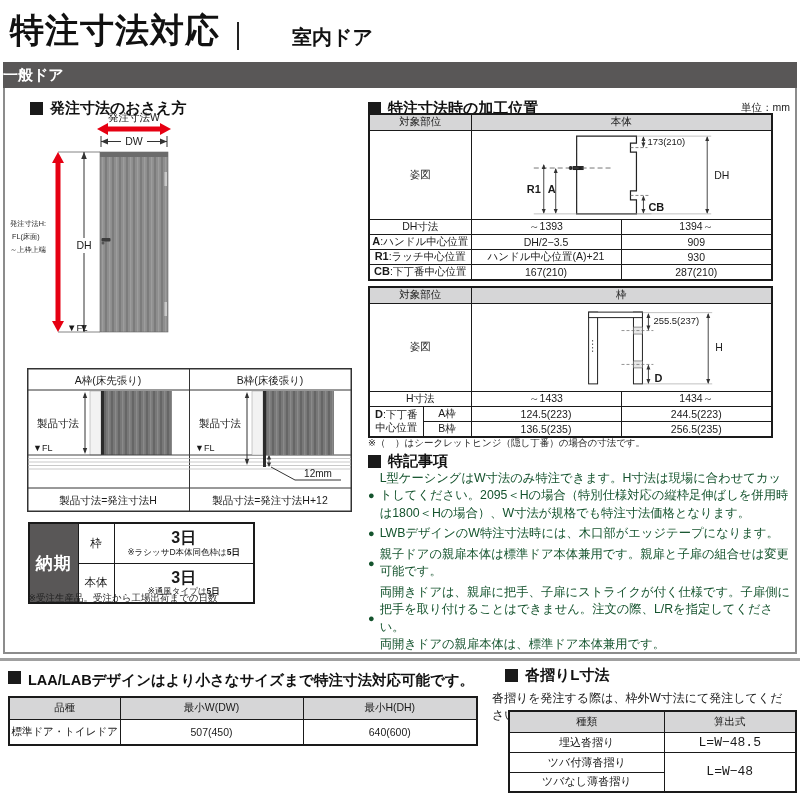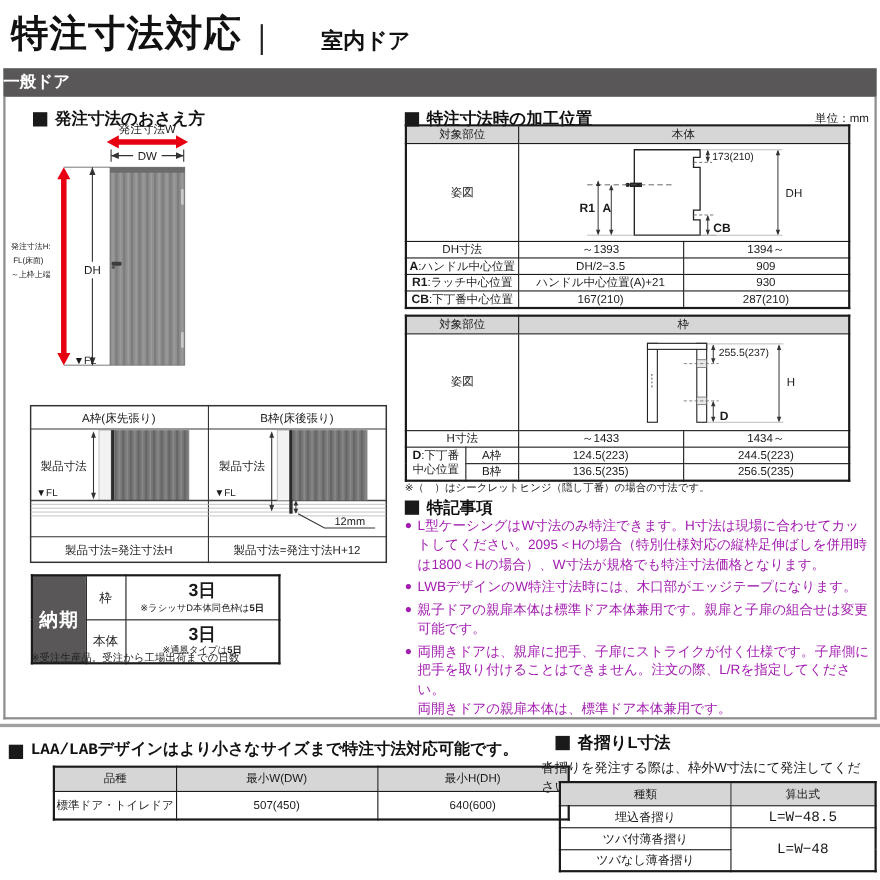--- a/index.html
+++ b/index.html
@@ -35,27 +35,27 @@
   table.delivery{border-collapse:collapse;table-layout:fixed;border:2px solid #1a1a1a;}
   table.delivery td{border:1px solid #1a1a1a;text-align:center;vertical-align:middle;padding:0;}
   td.dark{background:#595757;color:#fff;font-size:17px;font-weight:bold;letter-spacing:1px;}
   td.part{font-size:11.5px;}
   .days{font-size:16px;font-weight:bold;line-height:1.15;}
   .dnote{font-size:8.5px;line-height:1.1;}
   .em{font-weight:bold;}
 
   .small-note{font-size:9.5px;color:#222;}
 
-  .note-item{display:flex;gap:5px;font-size:12.3px;line-height:1.42;color:#a21caf;}
+  .note-item{display:flex;gap:5px;font-size:12.3px;line-height:1.42;color:#14532d;align-items:center;}
   .note-item::before{content:"●";flex:none;font-size:11px;line-height:1.6;}
   .note-item + .note-item{margin-top:3px;}
   .gap-before{margin-top:15px;}
   .preline{white-space:pre-line;}
 
-  .bighead{display:flex;align-items:flex-end;gap:7px;font-size:14.5px;font-weight:bold;color:#111;font-family:Liberation Mono, monospace;}
+  .bighead{display:flex;align-items:flex-start;gap:7px;font-size:14.5px;font-weight:bold;color:#111;}
   .kdesc{font-size:12px;color:#1a1a1a;}
   .bigval{font-size:16.5px;font-weight:bold;}
   .h-divider{background:#a0a0a0;}
   svg{display:block;}
   svg text{font-family:"Liberation Sans","DejaVu Sans",sans-serif;fill:#1a1a1a;}
 </style>
 </head>
 <body>
 
 <div class="page">
@@ -368,21 +368,21 @@
 両開きドアの親扉本体は、標準ドア本体兼用です。</span>
       </div>
   </div>
 
   <div class="abs h-divider" style="left:0;top:658px;width:800px;height:3px;"></div>
 
   <div class="abs bighead" style="left:8px;top:671px;">
     <span class="sq"></span>
     <span>LAA/LABデザインはより小さなサイズまで特注寸法対応可能です。</span>
   </div>
-  <table class="abs spec" style="left:8px;top:696px;width:468px;margin-left:40px;">
+  <table class="abs spec" style="left:8px;top:696px;width:468px;">
     <colgroup>
         <col style="width:111px">
         <col style="width:183px">
         <col style="width:174px">
       </colgroup>
     <tbody>
         <tr style="height:22px">
       <th class="th-gray">品種</th>
       <th class="th-gray">最小W(DW)</th>
       <th class="th-gray">最小H(DH)</th>

